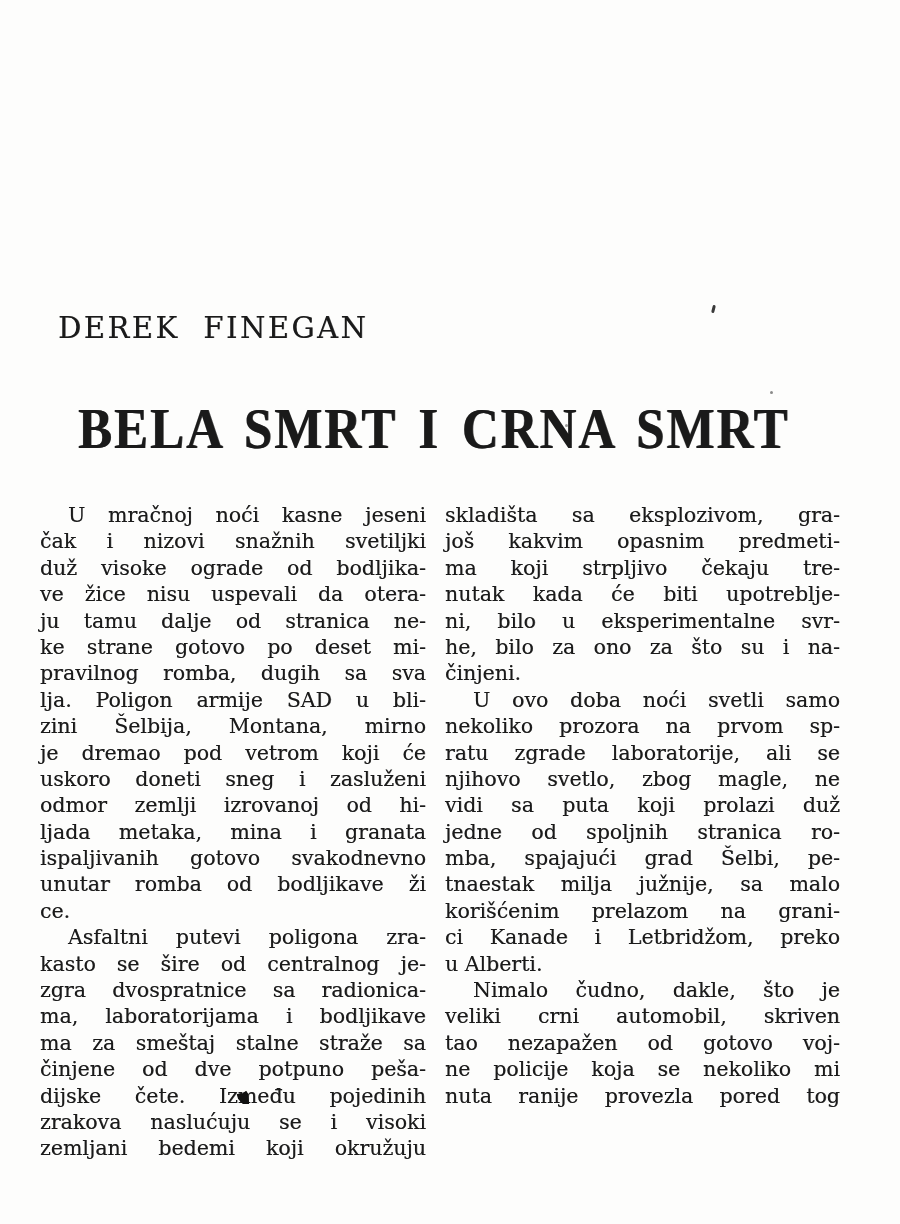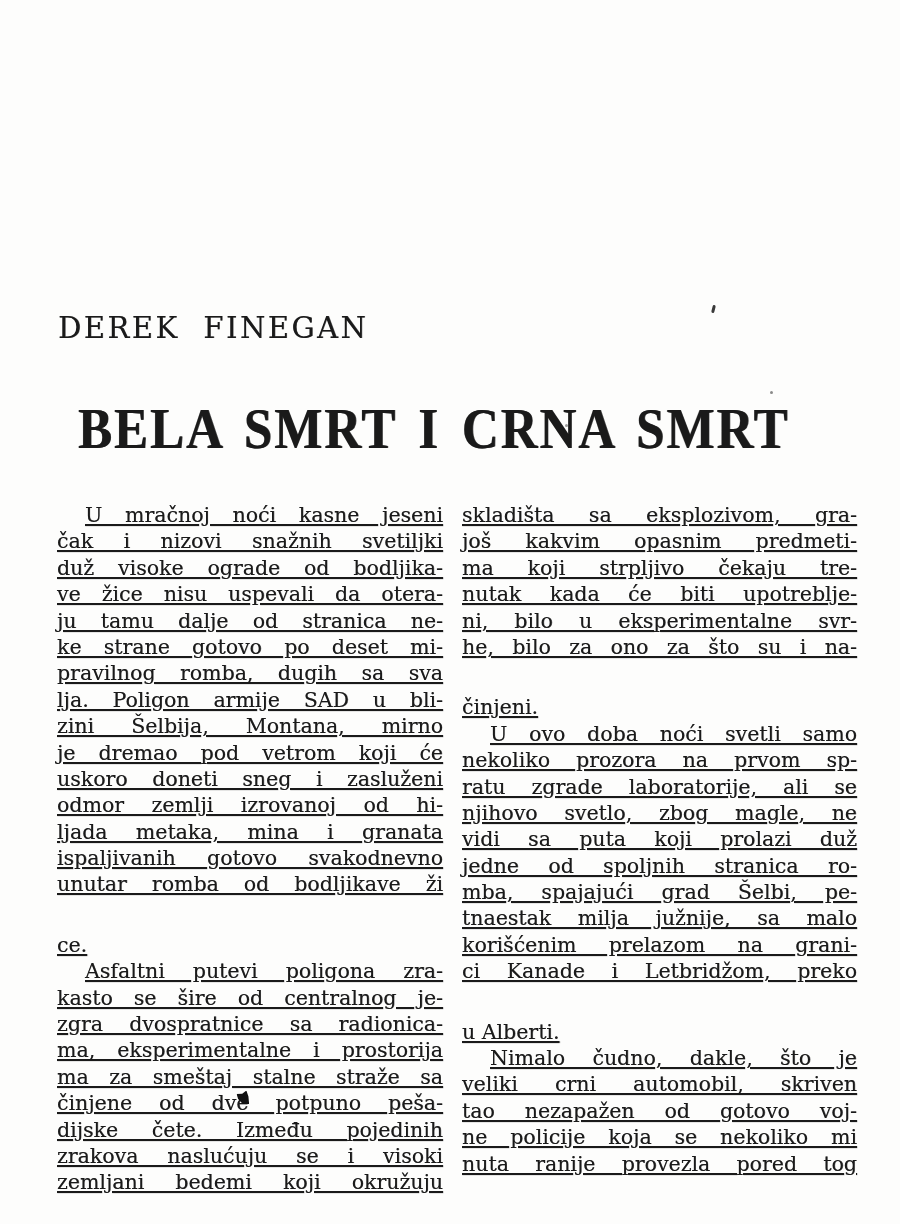--- a/index.html
+++ b/index.html
@@ -33,43 +33,42 @@
     font-size: 51px;
     letter-spacing: 2px;
     word-spacing: 7px;
     white-space: nowrap;
     transform: scaleY(1.12);
     transform-origin: left top;
     text-shadow: 0.6px 0.4px 0 rgba(15,15,15,0.75), -0.3px 0 0 rgba(15,15,15,0.4);
   }
   .columns {
     position: absolute;
-    left: 57px; top: 502px;
+    left: 40px; top: 502px;
     width: 800px;
     display: flex;
     gap: 19px;
-    text-decoration: underline;
   }
   .col {
     font-size: 20.5px;
     line-height: 26.4px;
     text-shadow: 0.35px 0.2px 0 rgba(25,25,25,0.55);
   }
   .col.left  { width: 386px; }
   .col.right { width: 395px; }
   .line {
     text-align: justify;
     text-align-last: justify;
     text-justify: inter-word;
     white-space: normal;
     height: 26.4px;
     overflow: visible;
   }
   .line.first { padding-left: 28px; }
-  .line.endline { text-align-last: left; margin-top: 34px; }
+  .line.endline { text-align-last: left; }
   
   .smudge {
     position: absolute;
     left: 236px; top: 1090px;
     width: 15px; height: 14px;
     background: #111;
     clip-path: polygon(55% 0%, 80% 35%, 100% 85%, 60% 100%, 20% 75%, 0% 45%, 35% 30%);
     transform: rotate(18deg);
   }
   .speck { position: absolute; background: #5a5a5a; border-radius: 50%; }
@@ -99,21 +98,21 @@
         <div class="line">je dremao pod vetrom koji će</div>
         <div class="line">uskoro doneti sneg i zasluženi</div>
         <div class="line">odmor zemlji izrovanoj od hi-</div>
         <div class="line">ljada metaka, mina i granata</div>
         <div class="line">ispaljivanih gotovo svakodnevno</div>
         <div class="line">unutar romba od bodljikave ži</div>
         <div class="line endline">ce.</div>
         <div class="line first">Asfaltni putevi poligona zra-</div>
         <div class="line">kasto se šire od centralnog je-</div>
         <div class="line">zgra dvospratnice sa radionica-</div>
-        <div class="line">ma, eksperimentalne i prostorija</div>
+        <div class="line">ma, laboratorijama i bodljikave</div>
         <div class="line">ma za smeštaj stalne straže sa</div>
         <div class="line">činjene od dve potpuno peša-</div>
         <div class="line">dijske čete. Između pojedinih</div>
         <div class="line">zrakova naslućuju se i visoki</div>
         <div class="line">zemljani bedemi koji okružuju</div>
       </div>
     <div class="col right">
         <div class="line">skladišta sa eksplozivom, gra-</div>
         <div class="line">još kakvim opasnim predmeti-</div>
         <div class="line">ma koji strpljivo čekaju tre-</div>

